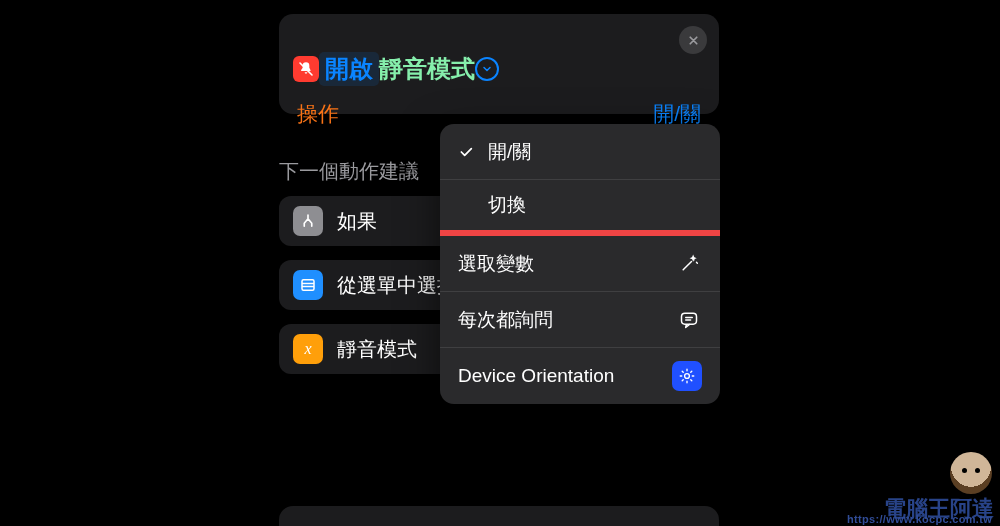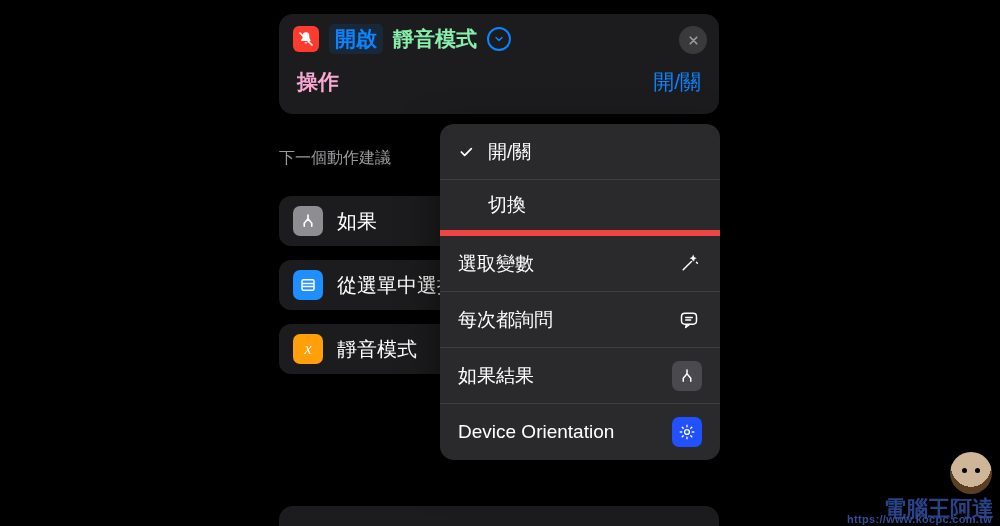--- a/index.html
+++ b/index.html
@@ -9,50 +9,51 @@
   
   .action-card {
     position: absolute;
     left: 279px; top: 14px;
     width: 440px; height: 100px;
     background: #1c1c1e;
     border-radius: 14px;
     color: #fff;
   }
   .action-head {
-    display: flex; align-items: center; gap: 10px;
+    display: flex; align-items: center; 
     padding: 10px 14px 8px 14px;
-    font-size: 21px;
+    font-size: 24px;
+    margin-top: 28px;
   }
   .silent-icon {
     width: 26px; height: 26px; border-radius: 6px;
     background: #ff3b30; display: flex; align-items: center; justify-content: center;
   }
   .token-open { color: #0a84ff; font-weight: 600; background: rgba(10,132,255,0.12); padding: 1px 6px; border-radius: 5px; }
   .token-title { color: #86efac; font-weight: 600; }
   .expand-btn {
     width: 24px; height: 24px; border: 2px solid #0a84ff; border-radius: 50%;
     display: flex; align-items: center; justify-content: center; cursor: pointer;
   }
   .close-btn {
     position: absolute; right: 12px; top: 12px;
     width: 28px; height: 28px; border-radius: 50%;
     background: #3a3a3c; display: flex; align-items: center; justify-content: center; cursor: pointer;
   }
   .action-row {
     display: flex; justify-content: space-between; align-items: center;
     padding: 6px 18px 12px 18px; font-size: 21px;
   }
-  .action-row .label { color: #f9a8d4; font-weight: bold; }
+  .action-row .label { color: #f97316; }
   .action-row .value { color: #0a84ff; font-weight: 500; }
 
   
   .sugg-title {
-    position: absolute; left: 279px; top: 148px;
-    color: #9a9a9e; font-size: 16px; font-weight: 500;
+    position: absolute; left: 279px; top: 158px;
+    color: #9a9a9e; font-size: 20px; font-weight: 500;
   }
 
   
   .sugg-list { position: absolute; left: 279px; top: 196px; width: 440px; }
   .sugg-row {
     display: flex; align-items: center; gap: 14px;
     background: #1c1c1e; border-radius: 12px;
     padding: 10px 14px; margin-bottom: 14px;
     color: #fff; font-size: 20px; cursor: pointer;
   }
@@ -208,30 +209,20 @@
         <svg width="20" height="20" viewBox="0 0 24 24">
             <rect x="3" y="4" width="18" height="13" rx="4" fill="none" stroke="#fff" stroke-width="1.8"></rect>
             <path d="M9 17l-1 4 5-4" fill="none" stroke="#fff" stroke-width="1.8" stroke-linejoin="round"></path>
             <line x1="8" y1="9" x2="16" y2="9" stroke="#fff" stroke-width="1.6" stroke-linecap="round"></line>
             <line x1="8" y1="12" x2="14" y2="12" stroke="#fff" stroke-width="1.6" stroke-linecap="round"></line>
           </svg>
       </span>
     </div>
     <div class="menu-item">
       <span class="menu-left">
-        <span>如果結果</span>
-      </span>
-      <span class="badge badge-if">
-        <svg width="18" height="18" viewBox="0 0 24 24">
-            <path fill="none" stroke="#fff" stroke-width="2" stroke-linecap="round" d="M12 4v5m0 0l-5 6m5-6l5 6M7 15v4m10-4v4"></path>
-          </svg>
-      </span>
-    </div>
-    <div class="menu-item">
-      <span class="menu-left">
         <span>Device Orientation</span>
       </span>
       <span class="badge badge-do">
         <svg width="18" height="18" viewBox="0 0 24 24">
             <circle cx="12" cy="12" r="3.2" fill="none" stroke="#fff" stroke-width="1.8"></circle>
             <path fill="none" stroke="#fff" stroke-width="1.8" stroke-linecap="round" d="M12 3v2m0 14v2M3 12h2m14 0h2M5.6 5.6l1.4 1.4m10 10l1.4 1.4M18.4 5.6L17 7m-10 10l-1.4 1.4"></path>
           </svg>
       </span>
     </div>
   </div>

